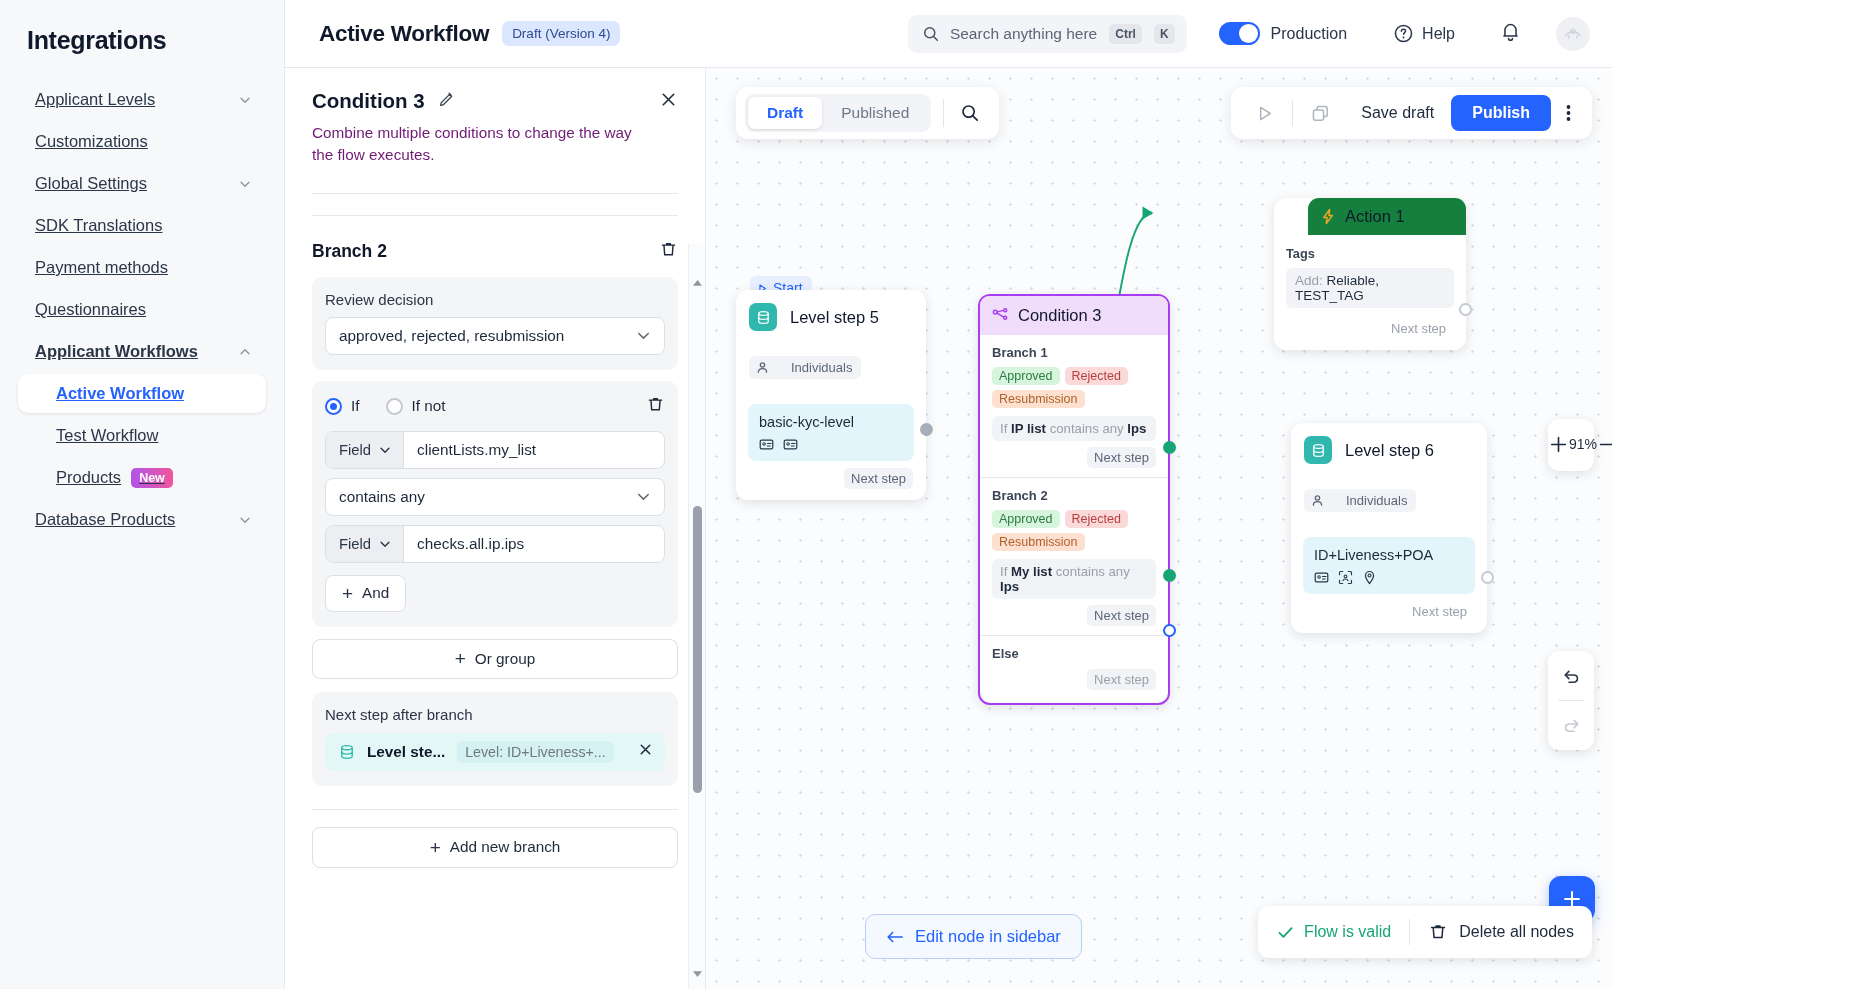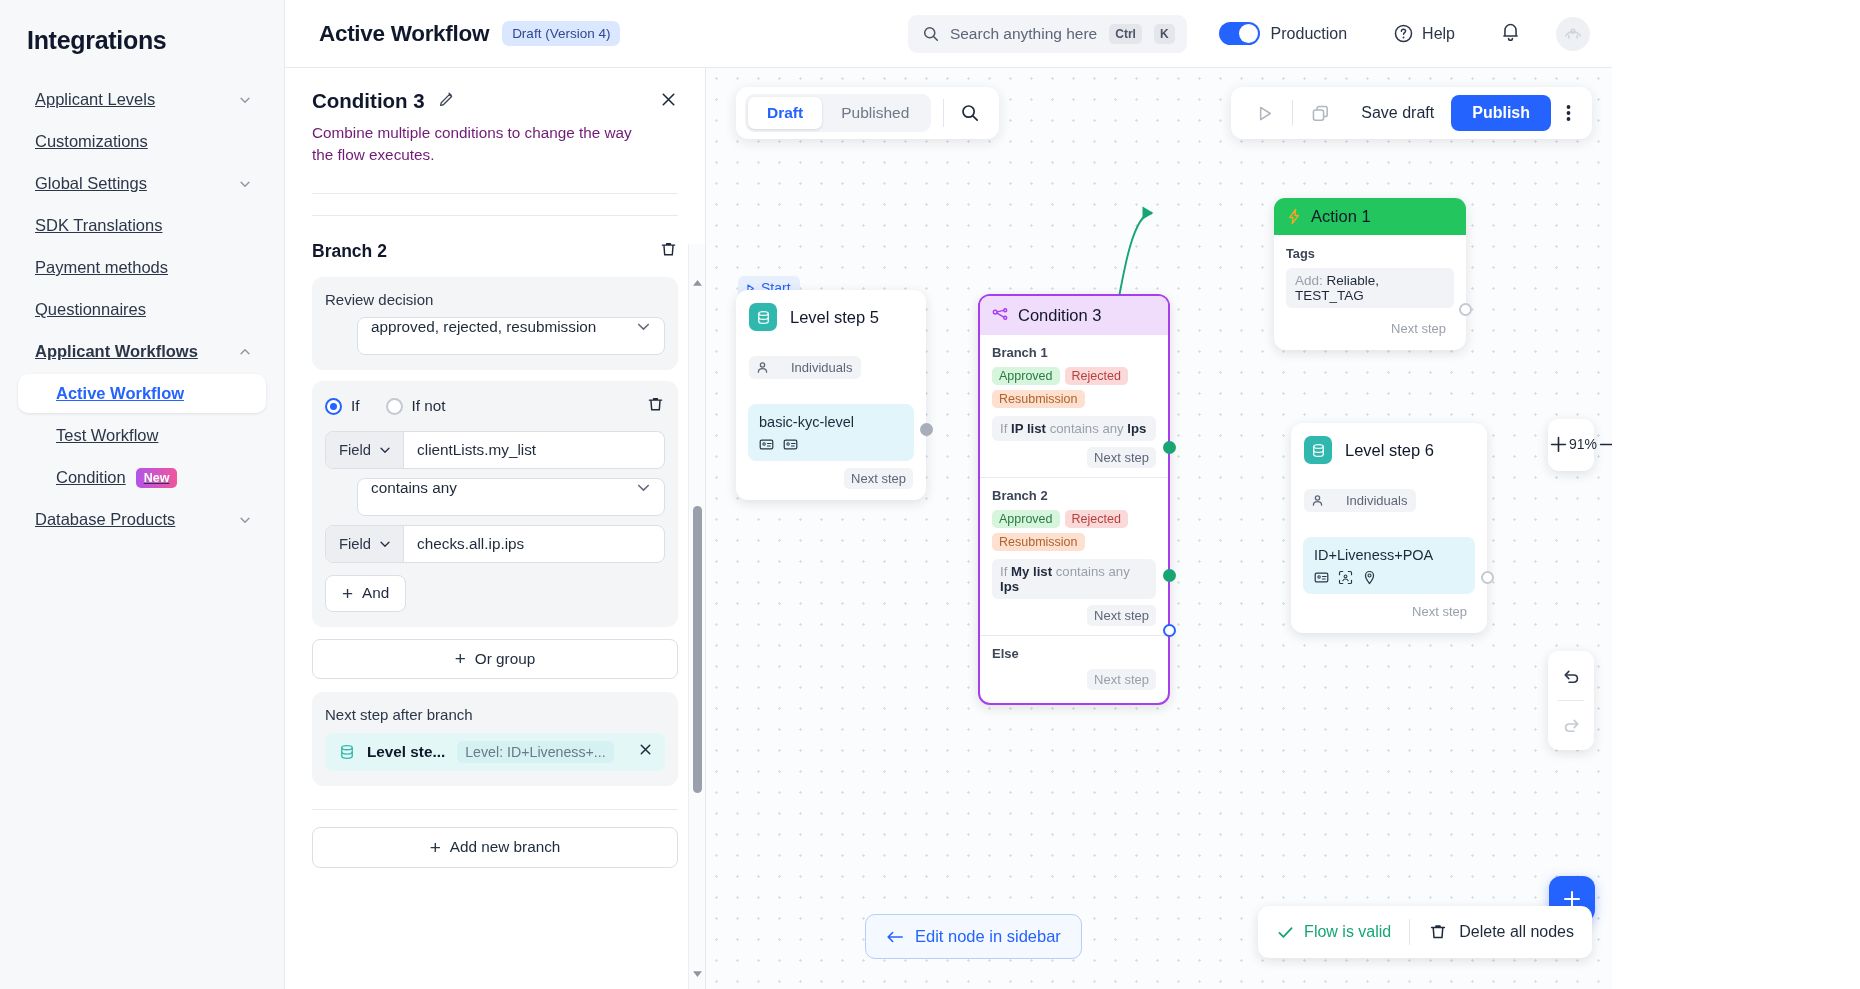--- a/index.html
+++ b/index.html
@@ -105,22 +105,22 @@
   .branch-head {
     display: flex; align-items: center; margin-top: 24px; margin-bottom: 14px;
   }
   .branch-title { font-size: 17.5px; font-weight: bold; color: #10182b; }
   .branch-del { margin-left: auto; cursor: pointer; }
 
   .group-card { background: #f4f5f7; border-radius: 11px; padding: 14px 13px 15px 13px; }
   .group-card + .group-card { margin-top: 11px; }
   .field-label { font-size: 15px; color: #2b3648; margin-bottom: 9px; }
   .select {
-    display: flex; align-items: flex-start; background: #fff; border: 1px solid #dbdfe6;
-    border-radius: 8px; height: 38px; padding: 0 12px 0 13px; cursor: pointer; margin-left: 32px;
+    display: flex; align-items: center; background: #fff; border: 1px solid #dbdfe6;
+    border-radius: 8px; height: 38px; padding: 0 12px 0 13px; cursor: pointer;
   }
   .select .val { font-size: 15.3px; color: #1e2a3b; }
   .select .cv { margin-left: auto; opacity: .7; }
 
   .radio-row { display: flex; align-items: center; gap: 0; margin-bottom: 13px; }
   .radio { width: 17px; height: 17px; border-radius: 50%; border: 2px solid #c4c9d2; background:#fff;
            display:flex; align-items:center; justify-content:center; cursor: pointer; flex-shrink:0;}
   .radio.on { border-color: #2563ff; border-width: 2px; }
   .radio.on::after { content: ""; width: 7px; height: 7px; border-radius: 50%; background: #2563ff; }
   .radio-lbl { font-size: 15.3px; color: #1e2a3b; margin-left: 9px; margin-right: 26px; }
@@ -221,22 +221,22 @@
   .pill { font-size: 12.5px; border-radius: 5px; padding: 2px 7px; }
   .pill.ap { background: #d6f5dc; color: #2c7a43; }
   .pill.rj { background: #fbd9d9; color: #b3413f; }
   .pill.rs { background: #fde0cf; color: #b1622b; }
   .cond-expr { background: #f2f3f6; border-radius: 6px; padding: 5px 8px; font-size: 13.2px;
     color: #9aa0ab; }
   .cond-expr b { color: #1e2a3b; font-weight: 600; }
   .ns-row { display: flex; justify-content: flex-end; padding: 6px 0 2px 0; }
 
   .node-act { width: 192px; }
-  .act-head { background: #22c55e; border-radius: 11px 11px 0 0; display: flex; align-items: center;
-    gap: 8px; padding: 9px 12px; }
+  .act-head { background: #15803d; border-radius: 11px 11px 0 0; display: flex; align-items: center;
+    gap: 8px; padding: 9px 12px; margin-left: 34px; }
   .act-title { font-size: 16.5px; font-weight: 500; color: #10182b; }
   .act-body { padding: 11px 12px 0 12px; }
   .act-lbl { font-size: 12.8px; font-weight: bold; color: #3c4657; margin-bottom: 7px; }
   .act-val { background: #f2f3f6; border-radius: 6px; padding: 5px 9px; font-size: 13.5px; color: #1e2a3b; }
   .act-val .gl { color: #9aa0ab; }
 
   .dot { position: absolute; width: 13px; height: 13px; border-radius: 50%; }
   .dot.green { background: #17a673; }
   .dot.grey { background: #a8aeb9; }
   .dot.hollow-blue { background: #fff; border: 2.5px solid #2563ff; }
@@ -342,21 +342,21 @@
     </div>
 
     <div class="nav-item sub">
       <span class="nav-label-wrap">
           <span>Test Workflow</span>
         </span>
     </div>
 
     <div class="nav-item sub">
       <span class="nav-label-wrap">
-        <span>Condition</span>
+        <span>Products</span>
         <span class="badge-new">New</span>
       </span>
     </div>
 
     <div class="nav-item">
       <span class="nav-label-wrap">
           <span>Database Products</span>
         </span>
       <svg class="chev" viewBox="0 0 16 16">
           <path d="M3.5 6l4.5 4.5L12.5 6" stroke="#3c4657" stroke-width="1.6" fill="none" stroke-linecap="round" stroke-linejoin="round"></path>
@@ -600,21 +600,21 @@
           <div class="act-pub">Publish</div>
           <div class="act-dots">
             <svg width="5" height="20" viewBox="0 0 5 20">
                 <circle cx="2.5" cy="4" r="1.9" fill="#1e2a3b"></circle>
                 <circle cx="2.5" cy="10" r="1.9" fill="#1e2a3b"></circle>
                 <circle cx="2.5" cy="16" r="1.9" fill="#1e2a3b"></circle>
               </svg>
           </div>
         </div>
 
-        <div class="start-pill" style="left:32px; top:208px;">
+        <div class="start-pill" style="left:44px; top:208px;">
           <svg width="11" height="11" viewBox="0 0 12 12">
               <path d="M3.2 2.2l6 3.8-6 3.8z" stroke="#2563ff" stroke-width="1.2" fill="none" stroke-linejoin="round"></path>
             </svg>
           <span>Start</span>
         </div>
 
         <div class="node node-lvl" style="left:30px; top:222px;">
           <div class="lvl-head">
             <span class="lvl-icon">
               <svg width="17" height="17" viewBox="0 0 20 20">

